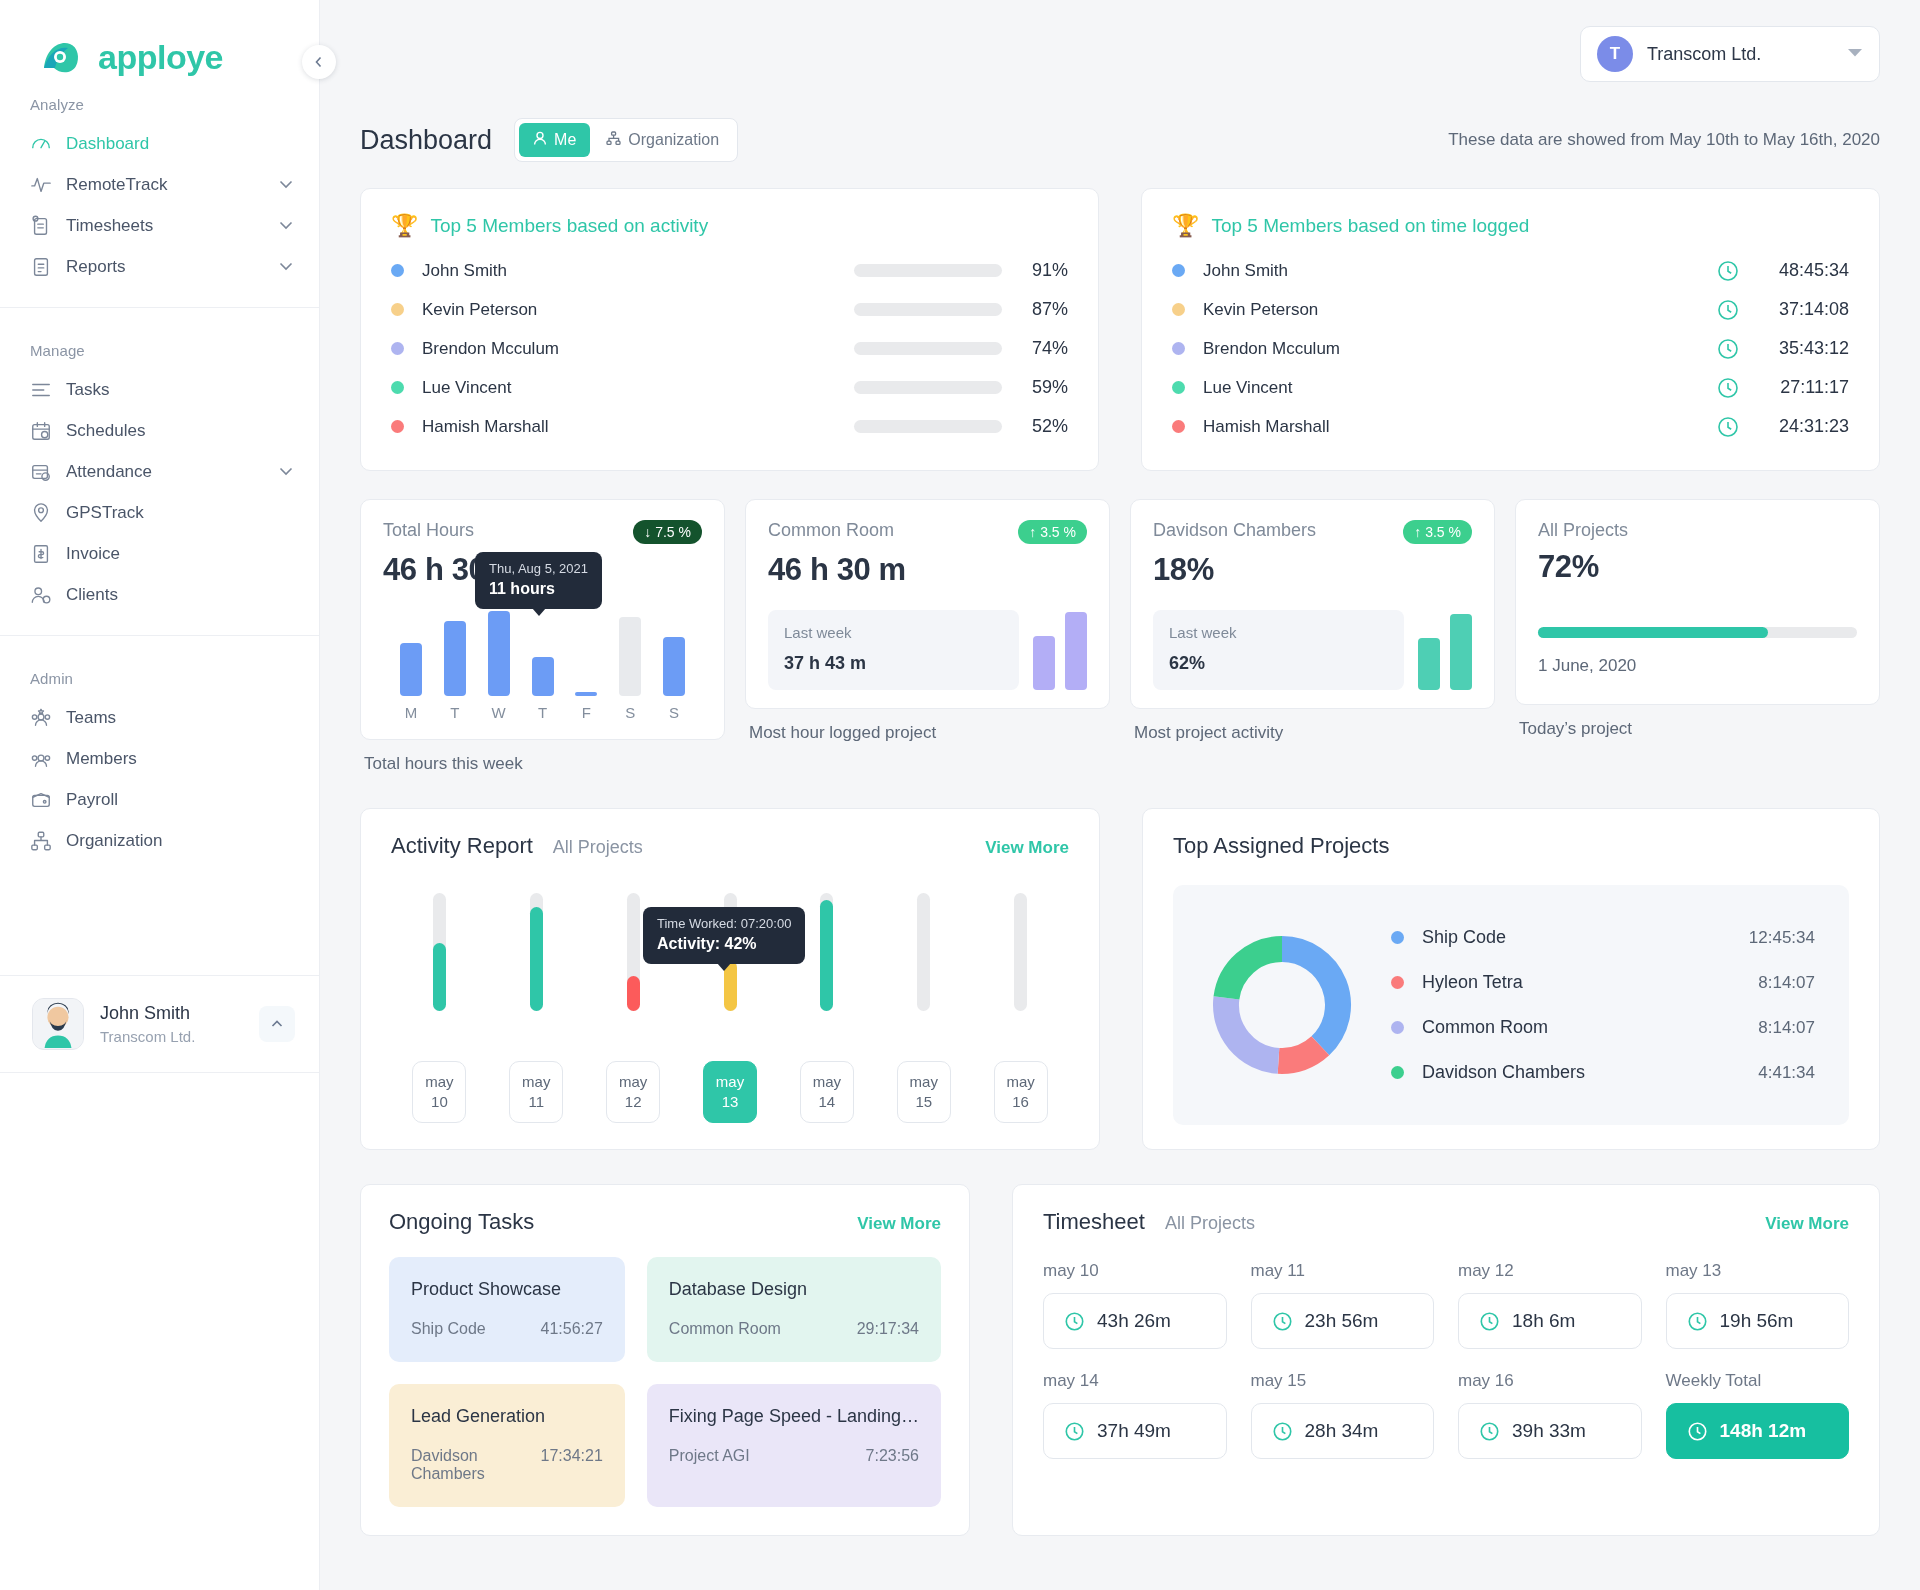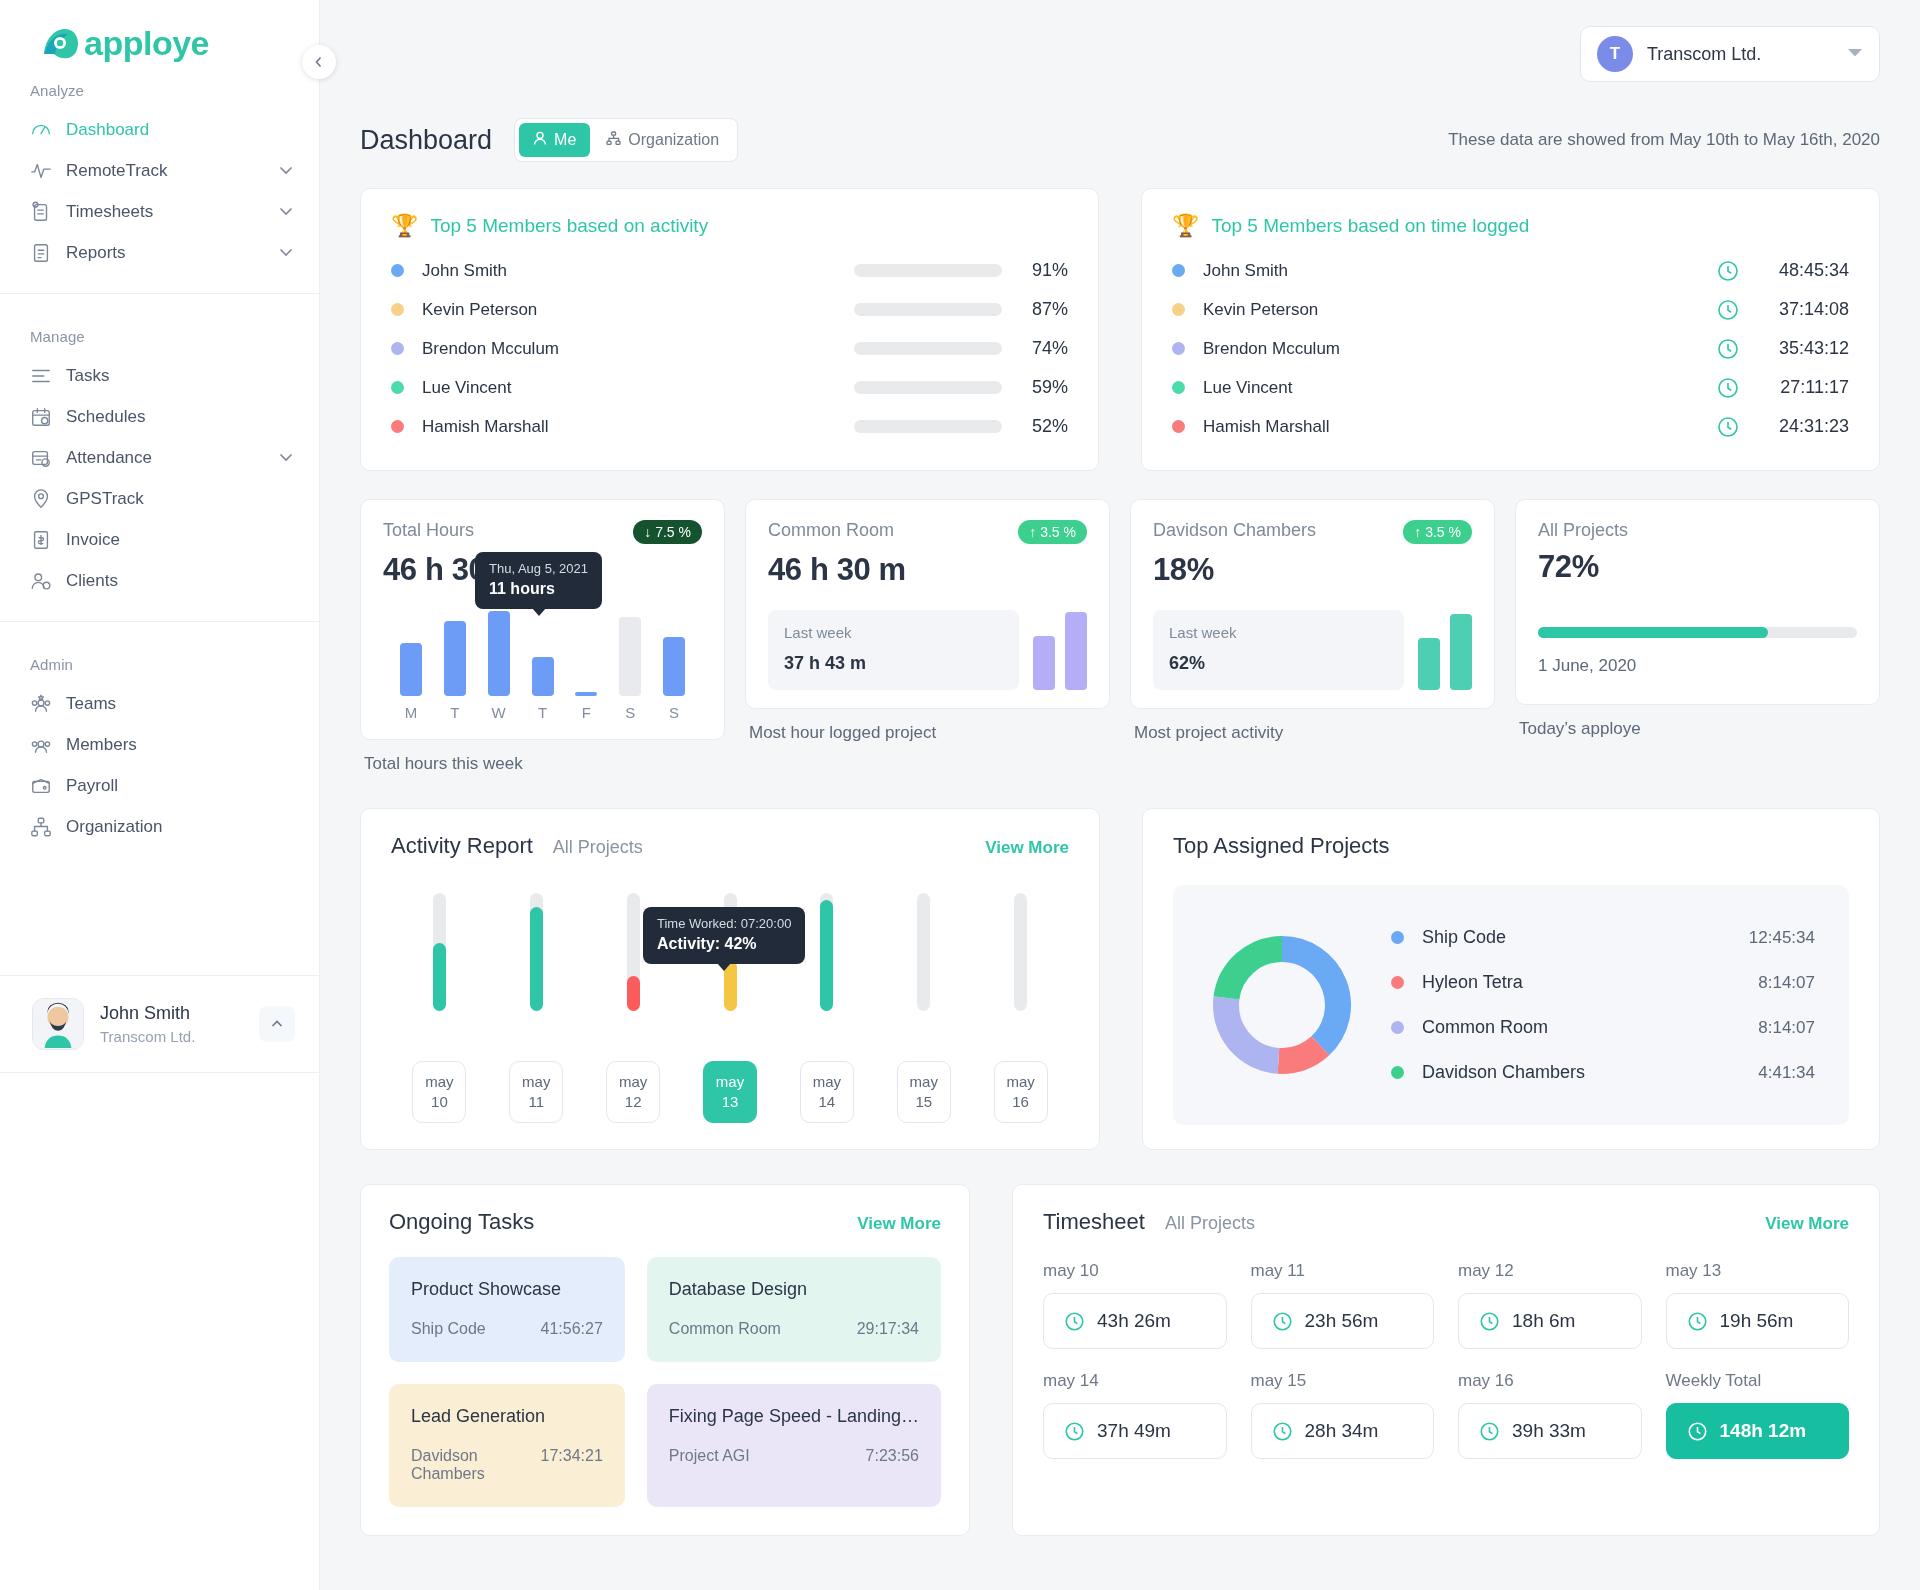--- a/index.html
+++ b/index.html
@@ -10,21 +10,21 @@
     overflow: hidden;
   }
   .app { display: flex; width: 1920px; height: 1590px; position: relative; }
 
   
   .sidebar {
     width: 320px; flex: 0 0 320px; height: 1590px;
     background: #ffffff; position: relative;
     border-right: 1px solid #eceef2;
   }
-  .logo-row { display: flex; align-items: center; gap: 0; padding: 20px 0 0 38px; }
+  .logo-row { display: flex; align-items: center; gap: 14px; padding: 34px 0 0 38px; }
   .logo-mark { width: 46px; height: 46px; position: relative; }
   .logo-text { font-size: 34px; font-weight: 700; color: #2fc6a8; letter-spacing: -0.5px; }
   .collapse-btn {
     position: absolute; right: -17px; top: 45px;
     width: 34px; height: 34px; border-radius: 50%;
     background: #fff; box-shadow: 0 1px 5px rgba(60,70,90,.18);
     display: flex; align-items: center; justify-content: center;
     color: #6c7a91; font-size: 15px; z-index: 30;
   }
   .nav-group { padding: 0 0 10px 0; }
@@ -649,21 +649,21 @@
           <div class="card">
             <div class="stat-head">
               <span class="stat-label">All Projects</span>
             </div>
             <div class="stat-value">72%</div>
             <div class="linebar-track">
               <div class="linebar-fill" id="ap-fill" style="width: 72%;"></div>
             </div>
             <div class="stat-caption" style="padding-left:0;margin-top:18px;">1 June, 2020</div>
           </div>
-          <div class="stat-caption">Today’s apploye</div>
+          <div class="stat-caption">Today’s project</div>
         </div>
       </div>
 
       <div class="mid">
         <section class="card act">
           <div class="sect-head">
             <span class="sect-title">Activity Report</span>
             <span class="sect-sub">All Projects</span>
             <span class="view-more">View More</span>
           </div>

